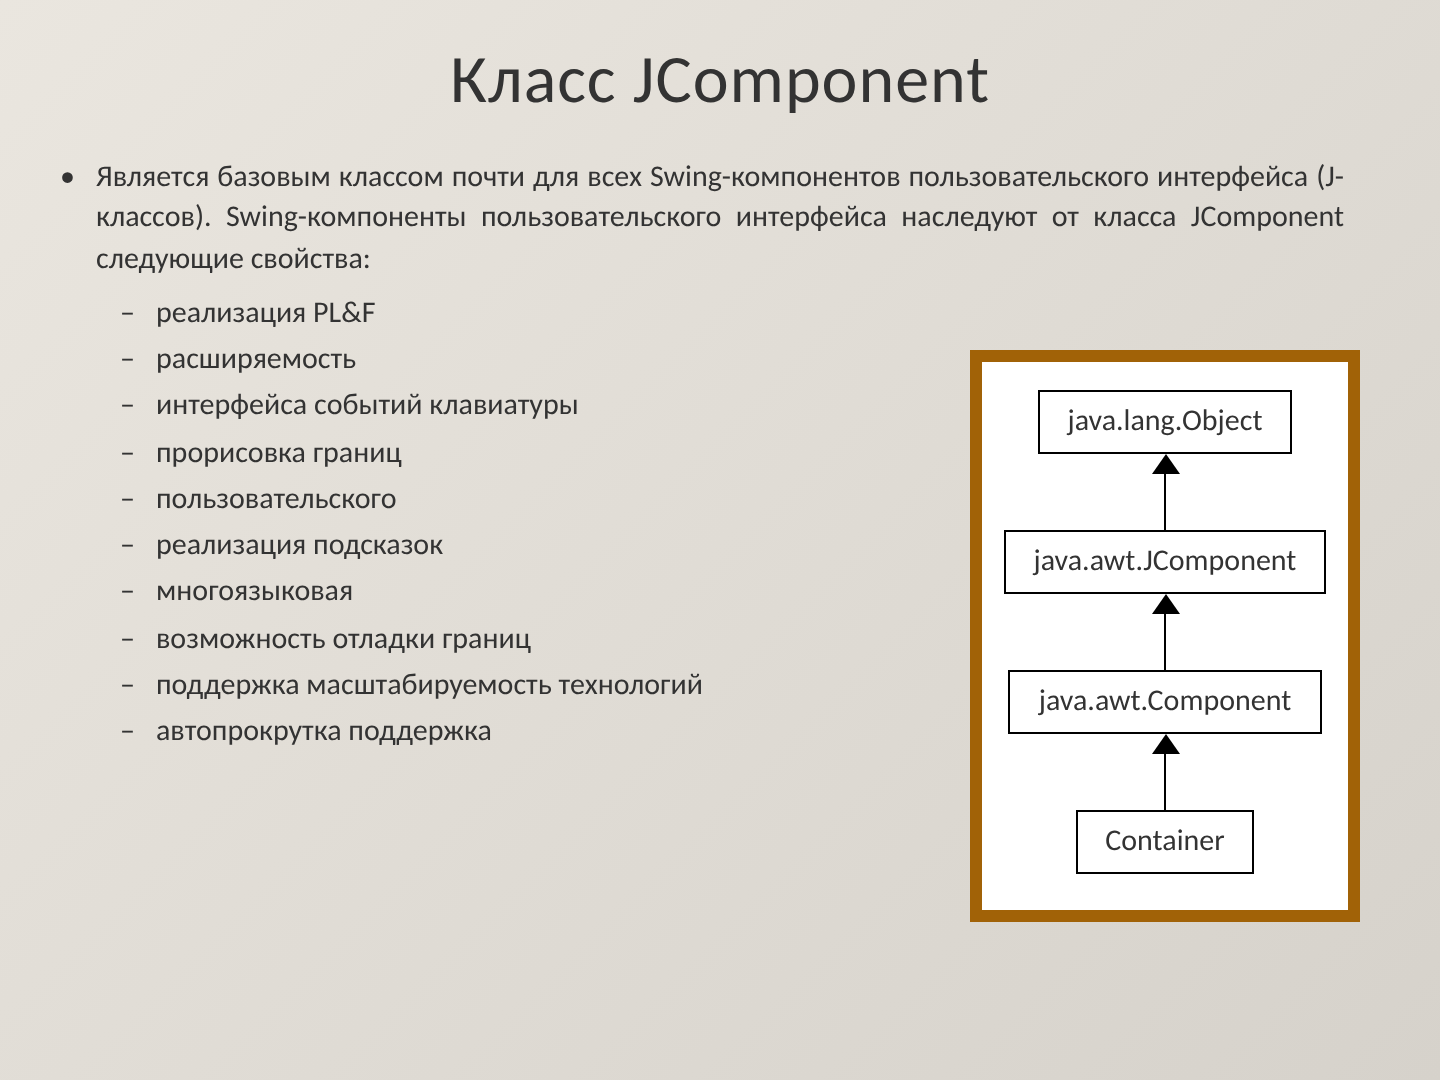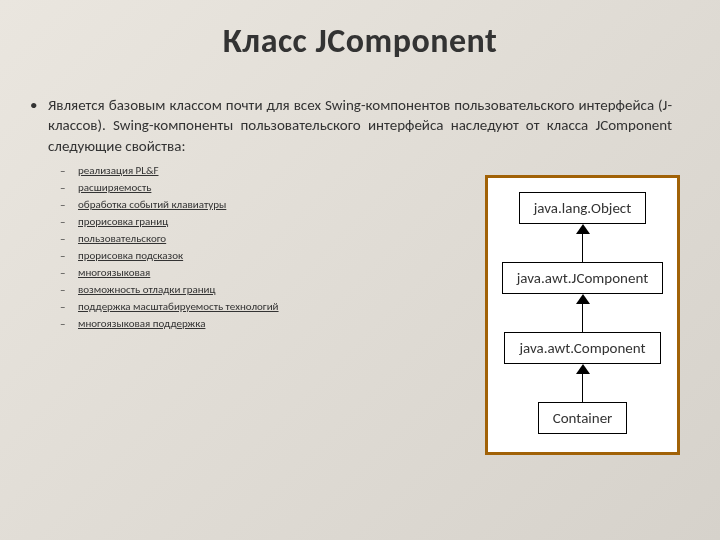--- a/index.html
+++ b/index.html
@@ -7,68 +7,66 @@
     body {
       background: linear-gradient(135deg, #eae6df 0%, #e0dcd5 50%, #d6d2cb 100%);
       font-family: Calibri, Arial, sans-serif;
       color: #333;
       position: relative;
       overflow: hidden;
     }
     .title {
       text-align: center;
       font-size: 34px;
-      font-weight: 700;
+      font-weight: 400;
       color: #333;
       padding-top: 20px;
       padding-bottom: 18px;
       letter-spacing: 0.5px;
     }
     .content {
       padding: 0 48px;
       position: relative;
-      margin-top: 16px;
     }
     .intro {
       font-size: 15px;
       line-height: 1.35;
       text-align: justify;
       margin-bottom: 6px;
       position: relative;
     }
     .intro::before {
       content: "•";
       position: absolute;
       left: -18px;
       top: 0;
       font-size: 15px;
     }
     .sublist {
       list-style: none;
       padding-left: 30px;
     }
     .sublist li {
-      font-size: 11px;
+      font-size: 15px;
       line-height: 1.55;
       position: relative;
-      text-decoration: underline;
     }
     .sublist li::before {
       content: "–";
       position: absolute;
       left: -18px;
       top: 0;
     }
     .diagram {
       position: absolute;
       right: 40px;
       top: 175px;
       width: 195px;
       background: #fff;
-      border: 3px solid #a16207;
+      border: 6px solid #a16207;
       padding: 14px 10px 18px 10px;
       display: flex;
       flex-direction: column;
       align-items: center;
     }
     .dbox {
       border: 1.5px solid #000;
       background: #fff;
       padding: 6px 14px;
       font-size: 15px;
@@ -97,28 +95,28 @@
 </head>
 <body>
 
 <h1 class="title">Класс JComponent</h1>
 
 <div class="content">
   <p class="intro">Является базовым классом почти для всех Swing-компонентов пользовательского интерфейса (J-классов). Swing-компоненты пользовательского интерфейса наследуют от класса JComponent следующие свойства:</p>
   <ul class="sublist">
     <li>реализация PL&amp;F</li>
     <li>расширяемость</li>
-    <li>обработка событий клавиатуры</li>
+    <li>интерфейса событий клавиатуры</li>
     <li>прорисовка границ</li>
     <li>пользовательского</li>
-    <li>прорисовка подсказок</li>
+    <li>реализация подсказок</li>
     <li>многоязыковая</li>
     <li>возможность отладки границ</li>
     <li>поддержка масштабируемость технологий</li>
-    <li>многоязыковая поддержка</li>
+    <li>автопрокрутка поддержка</li>
   </ul>
 </div>
 
 <div class="diagram">
   <div class="dbox">java.lang.Object</div>
   <div class="connector">
     <div class="arrow"></div>
       <div class="stem"></div>
   </div>
   <div class="dbox">java.awt.JComponent</div>

